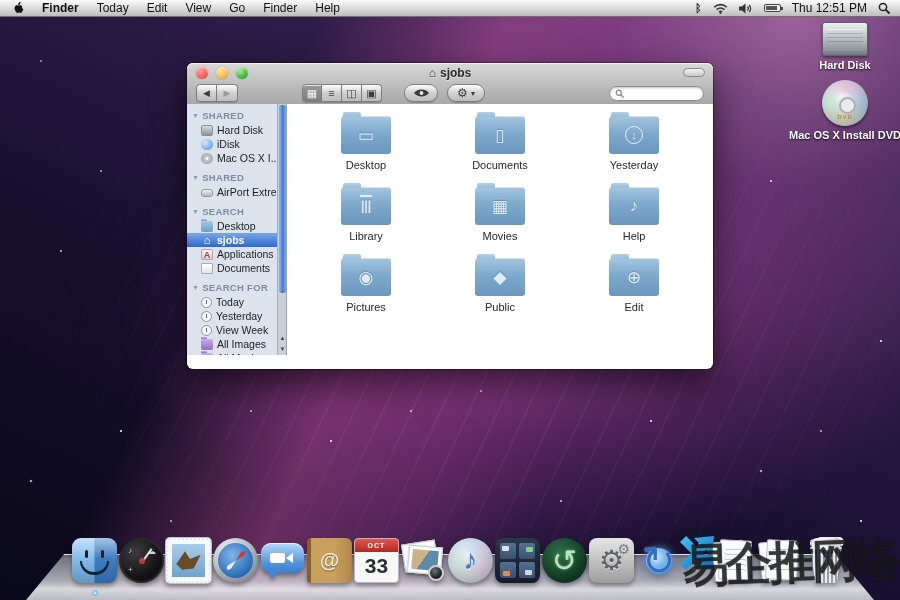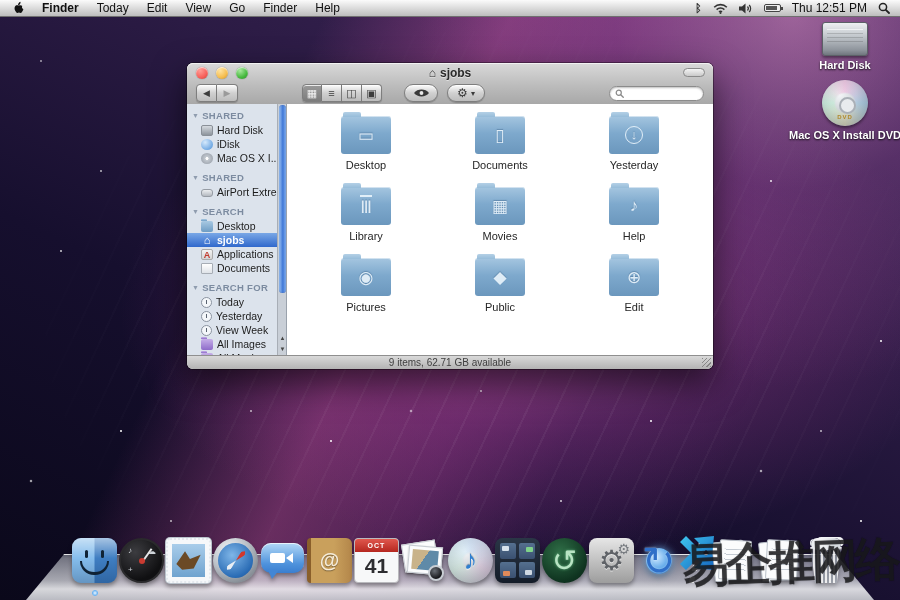--- a/index.html
+++ b/index.html
@@ -496,24 +496,20 @@
         <div class="folder-item">
             <div class="folder">
               <span class="emblem">⊕</span>
             </div>
             <div class="flabel">Edit</div>
           </div>
       </div>
     </div>
   </div>
 
-  <div class="statusbar">
-    <span>9 items, 62.71 GB available</span>
-    <span class="grip"></span>
-  </div>
 </div>
 
 <div class="dock">
   <div class="shelf"></div>
   <div class="dock-items">
     <div class="di d-finder">
       <span class="eye l"></span>
         <span class="eye r"></span>
       <span class="smile"></span>
     </div>
@@ -536,21 +532,21 @@
       <span class="bubble"></span>
         <span class="tail"></span>
       <span class="cam-body"></span>
         <span class="cam-lens"></span>
     </div>
     <div class="di d-book">
       <span class="at">@</span>
     </div>
     <div class="di d-ical">
       <div class="mon">OCT</div>
-      <div class="day">41</div>
+      <div class="day">33</div>
     </div>
     <div class="di d-iphoto">
       <span class="card back"></span>
       <span class="card front">
           <span class="pic"></span>
         </span>
       <span class="lens"></span>
     </div>
     <div class="di d-itunes">
       <span class="note">♪</span>

